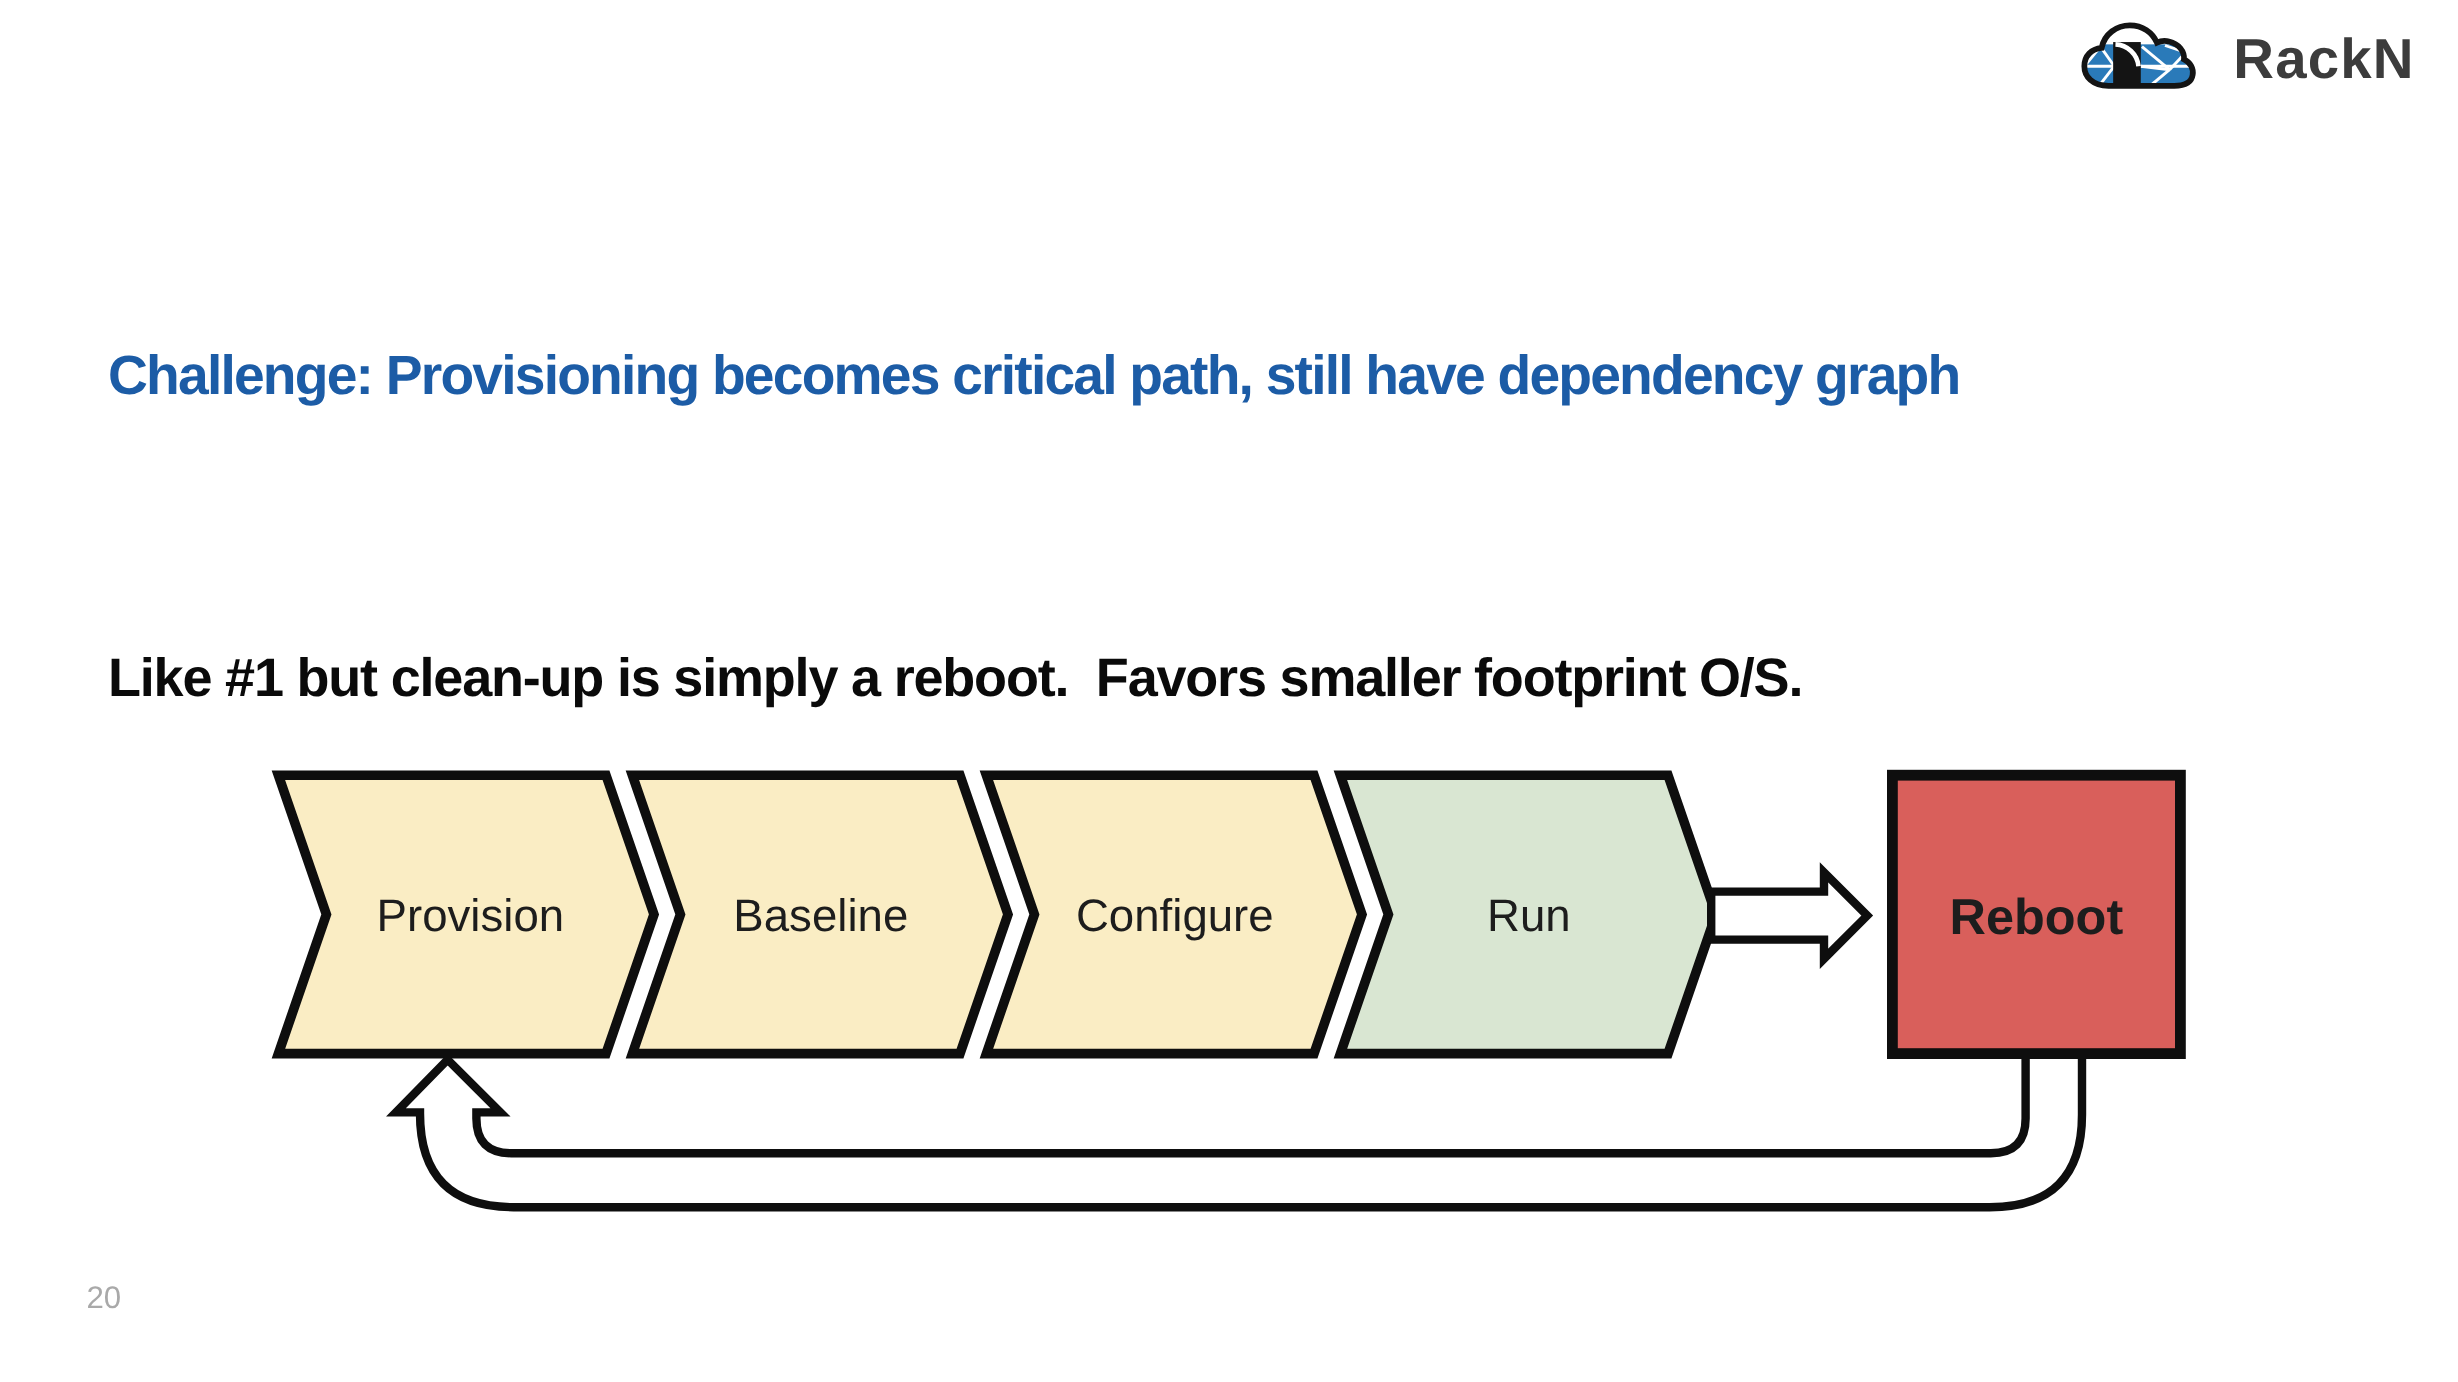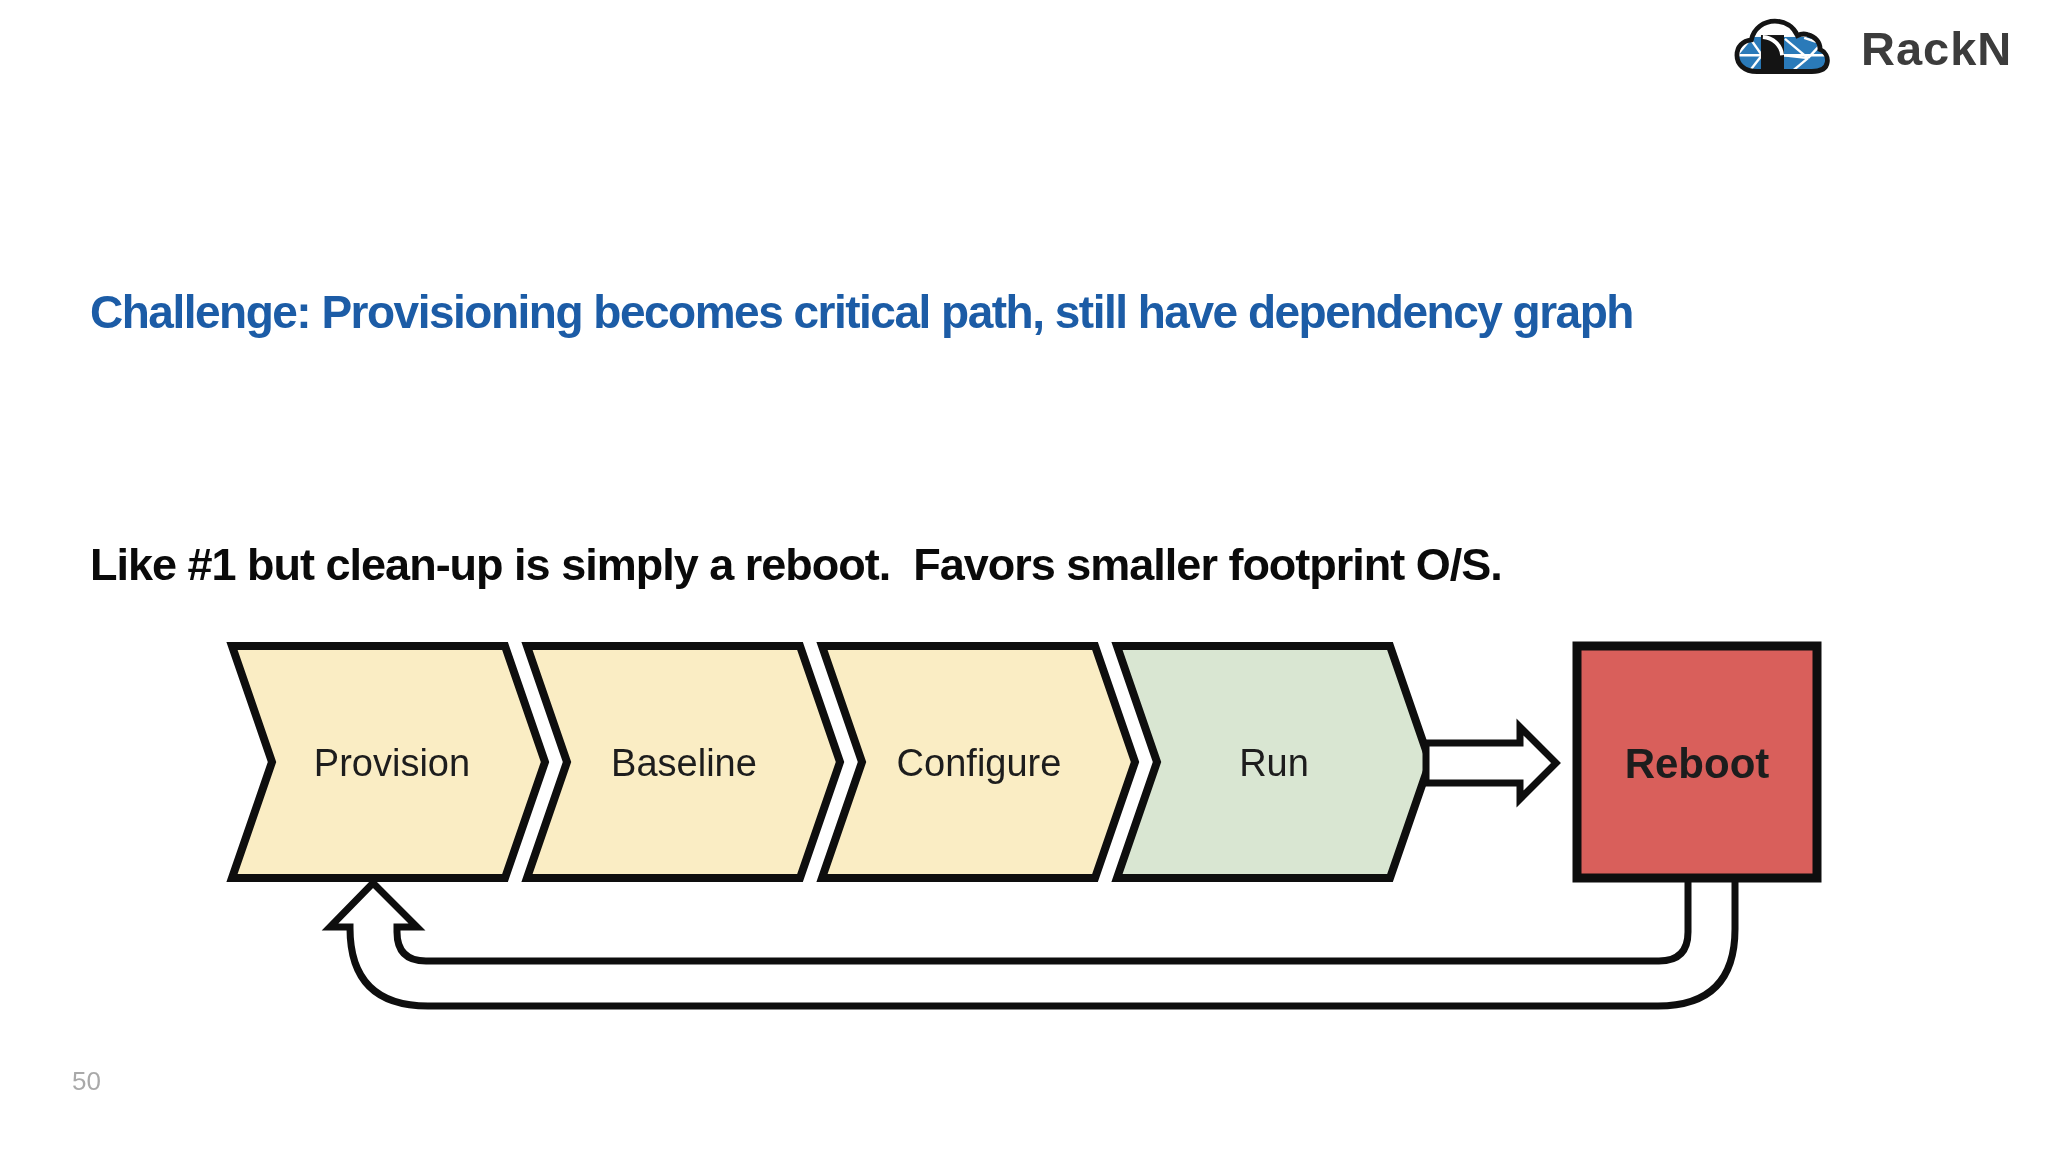--- a/index.html
+++ b/index.html
@@ -188,15 +188,15 @@
 
     <rect class="terminal-rect" x="1577" y="646" width="240" height="232" fill="#d95f5b"></rect>
 
     <text x="392" y="776">Provision</text>
     <text x="684" y="776">Baseline</text>
     <text x="979" y="776">Configure</text>
     <text x="1274" y="776">Run</text>
     <text x="1697" y="778" class="terminal-label" fill="#ffffff">Reboot</text>
   </svg>
 
-  <div class="page-number">50</div>
+  <div class="page-number">20</div>
 
 </div>
 
 </body></html>

